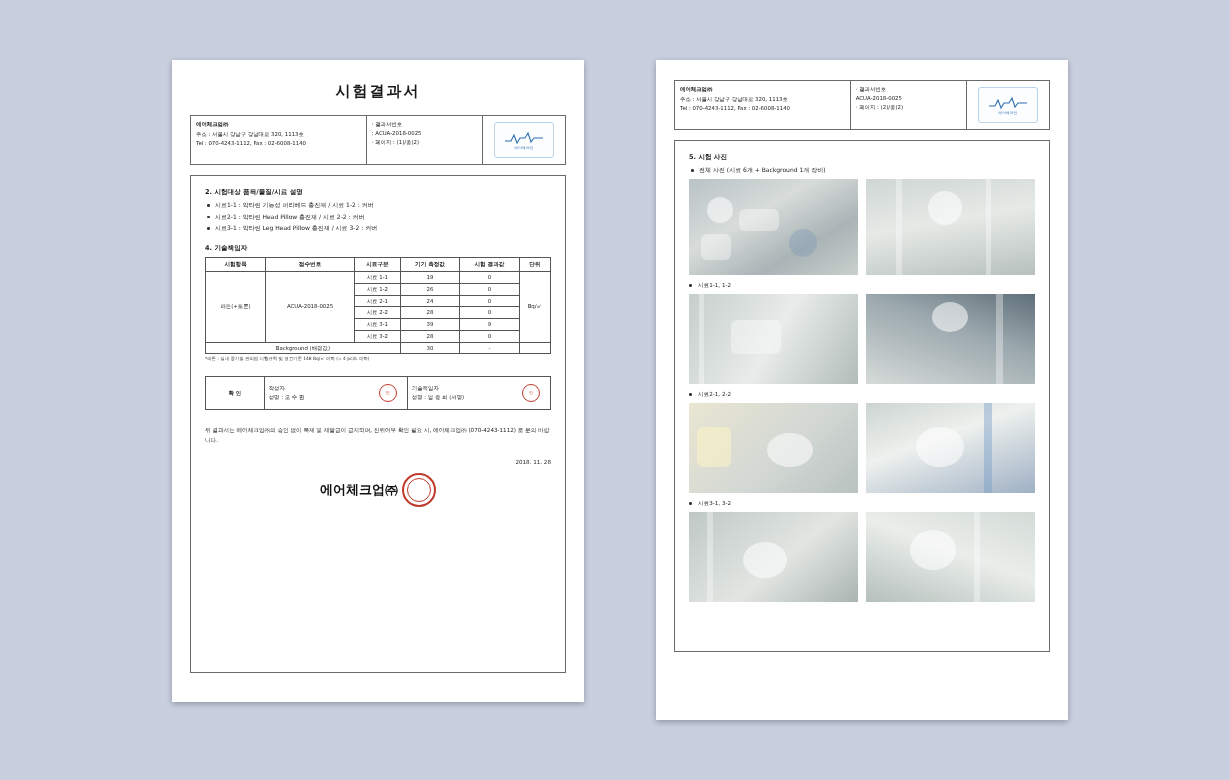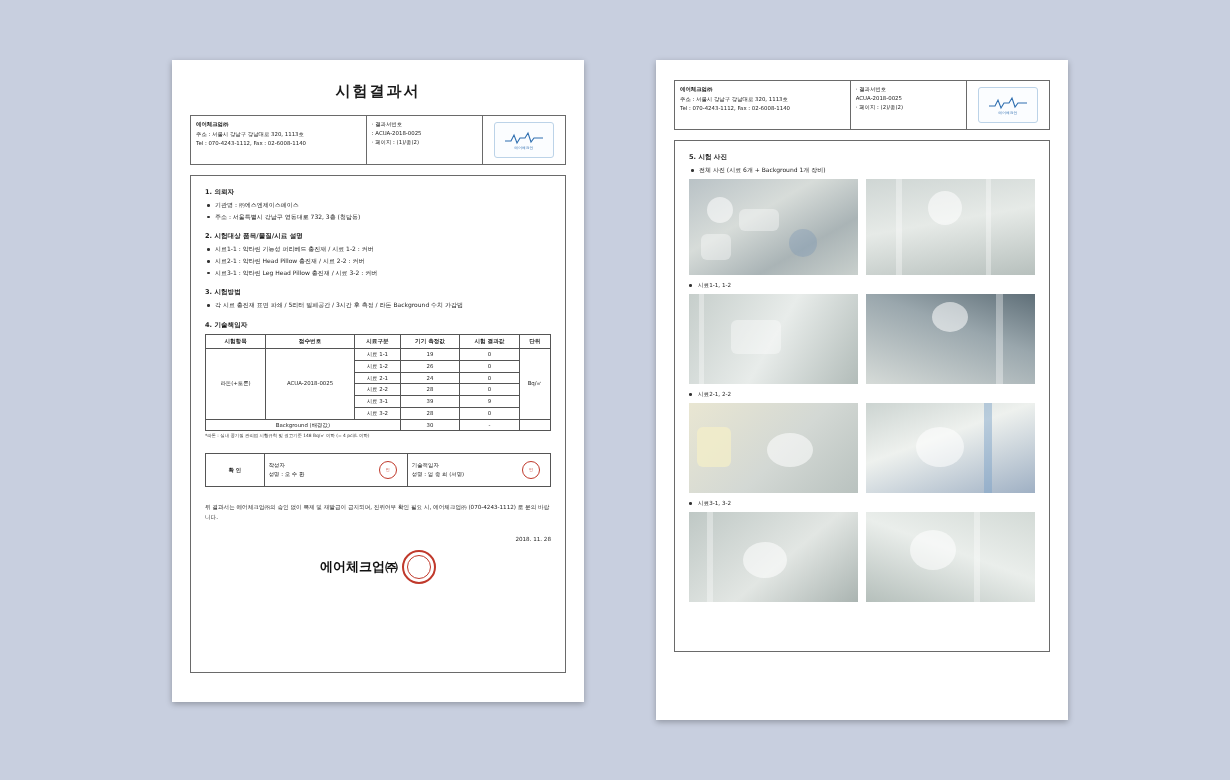--- a/index.html
+++ b/index.html
@@ -142,52 +142,33 @@
           <svg width="40" height="14" viewBox="0 0 40 14">
             <polyline points="1,10 7,10 10,4 13,12 16,7 21,7 24,2 27,11 30,7 39,7" fill="none" stroke="#2f6fb0" stroke-width="1.1"></polyline>
           </svg>
           <div class="logo-txt">에어체크업</div>
         </div>
       </div>
     </div>
 
     <div class="body-box">
 
-      <div class="sec">
-        <div class="sec-title">
-          <span>1.</span>
-          <span>의뢰자</span>
-        </div>
-        <ul class="bullets sub">
-          <li>기관명 : ㈜에스엔제이스페이스</li>
-          <li>주소 : 서울특별시 강남구 영동대로 732, 3층 (청담동)</li>
-        </ul>
-      </div>
 
       <div class="sec">
         <div class="sec-title">
           <span>2.</span>
           <span>시험대상 품목/물질/시료 설명</span>
         </div>
         <ul class="bullets sub">
           <li>시료1-1 : 약타린 기능성 퍼리베드 충진재        /        시료 1-2 : 커버</li>
           <li>시료2-1 : 약타린 Head Pillow 충진재            /        시료 2-2 : 커버</li>
           <li>시료3-1 : 약타린 Leg Head Pillow 충진재        /        시료 3-2 : 커버</li>
         </ul>
       </div>
 
-      <div class="sec">
-        <div class="sec-title">
-          <span>3.</span>
-          <span>시험방법</span>
-        </div>
-        <ul class="bullets sub">
-          <li>각 시료 충진재 표면 파쇄 / 5리터 밀폐공간 / 3시간 후 측정 / 라돈 Background 수치 가감법</li>
-        </ul>
-      </div>
 
       <div class="sec">
         <div class="sec-title">
           <span>4.</span>
           <span>기술책임자</span>
         </div>
 
         <table class="res">
           <thead>
             <tr>

